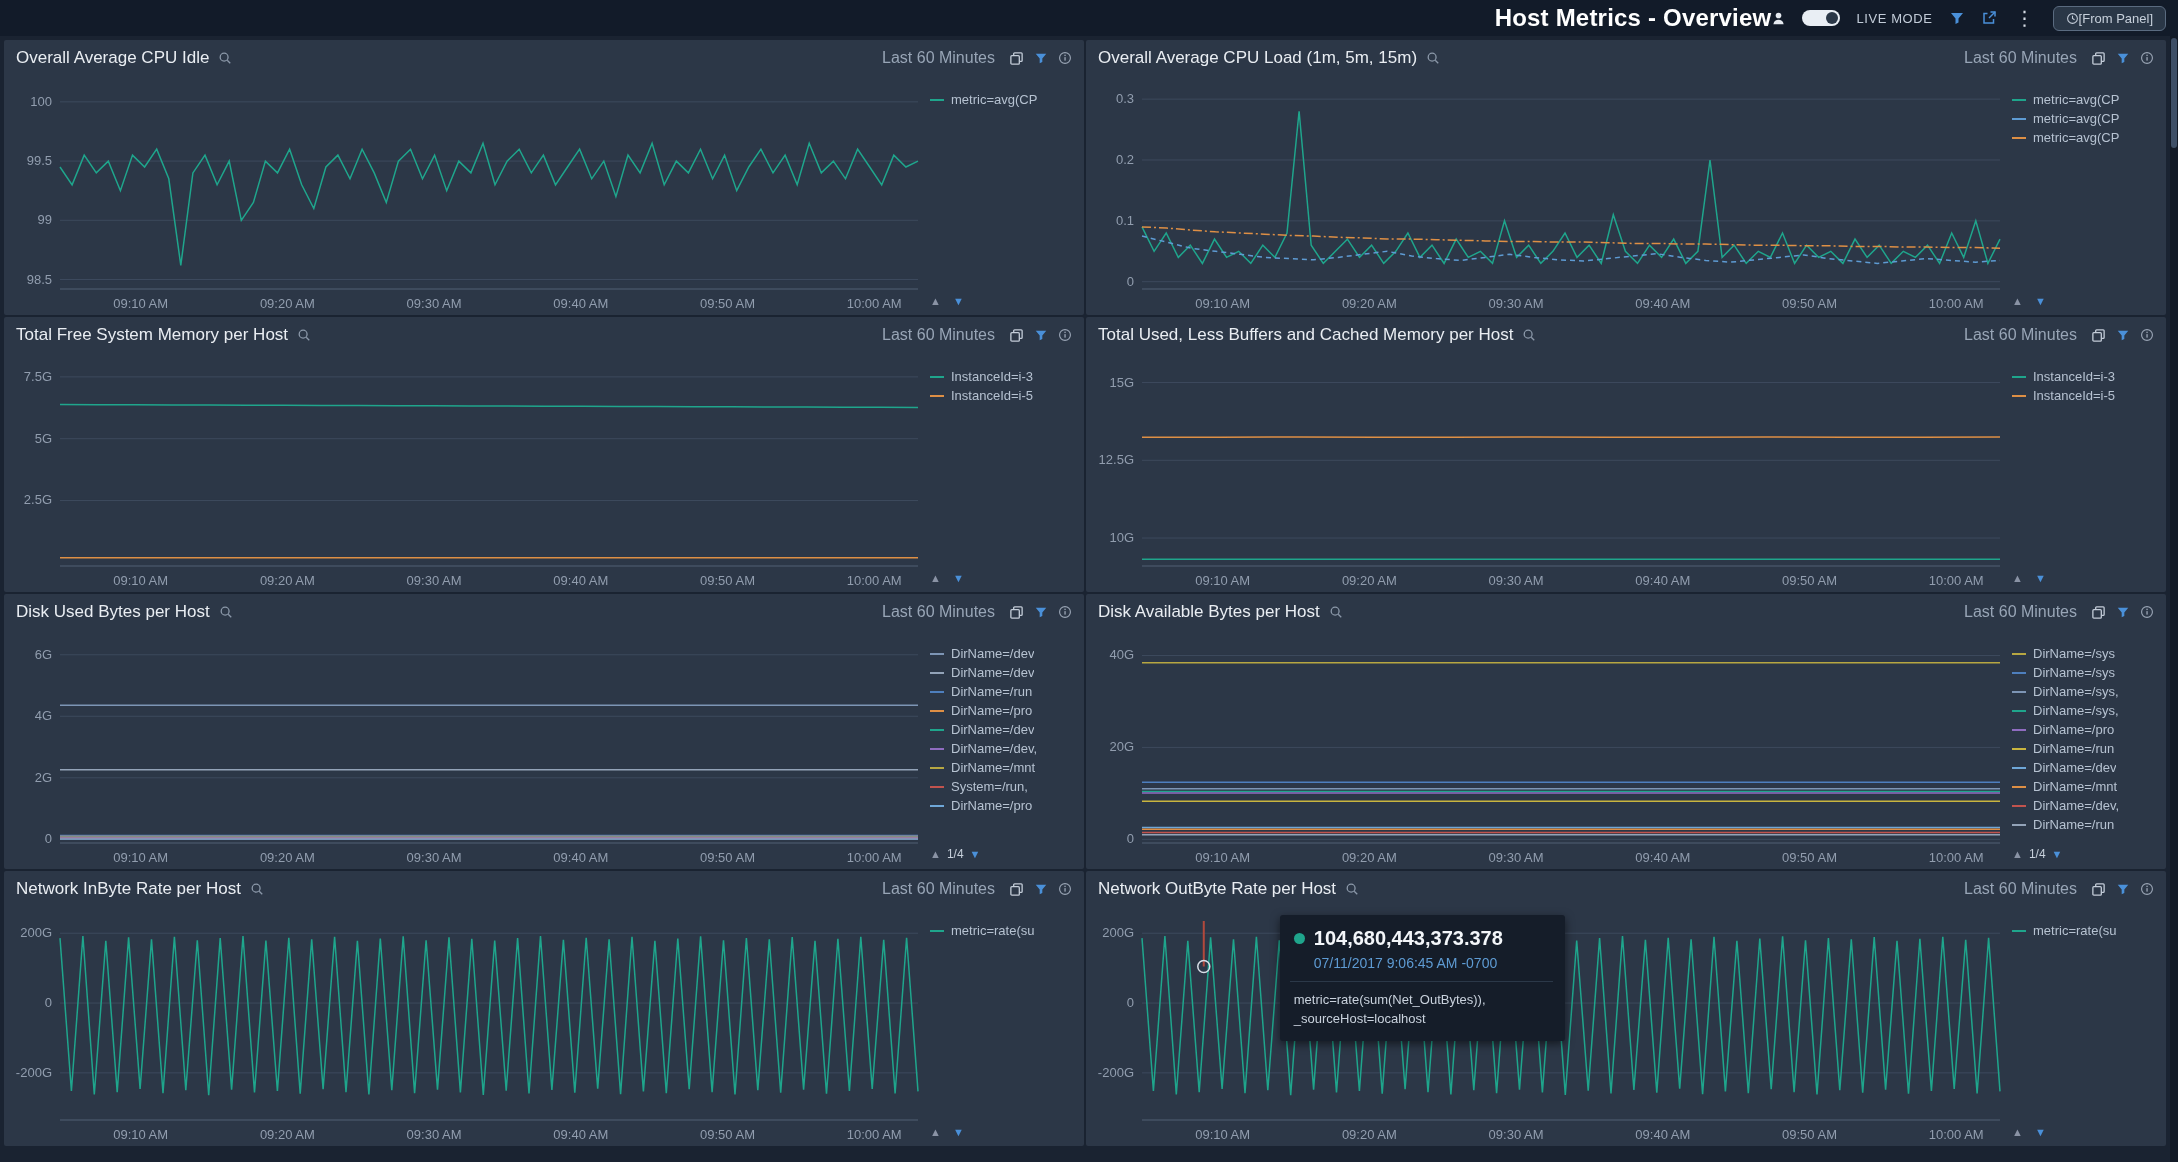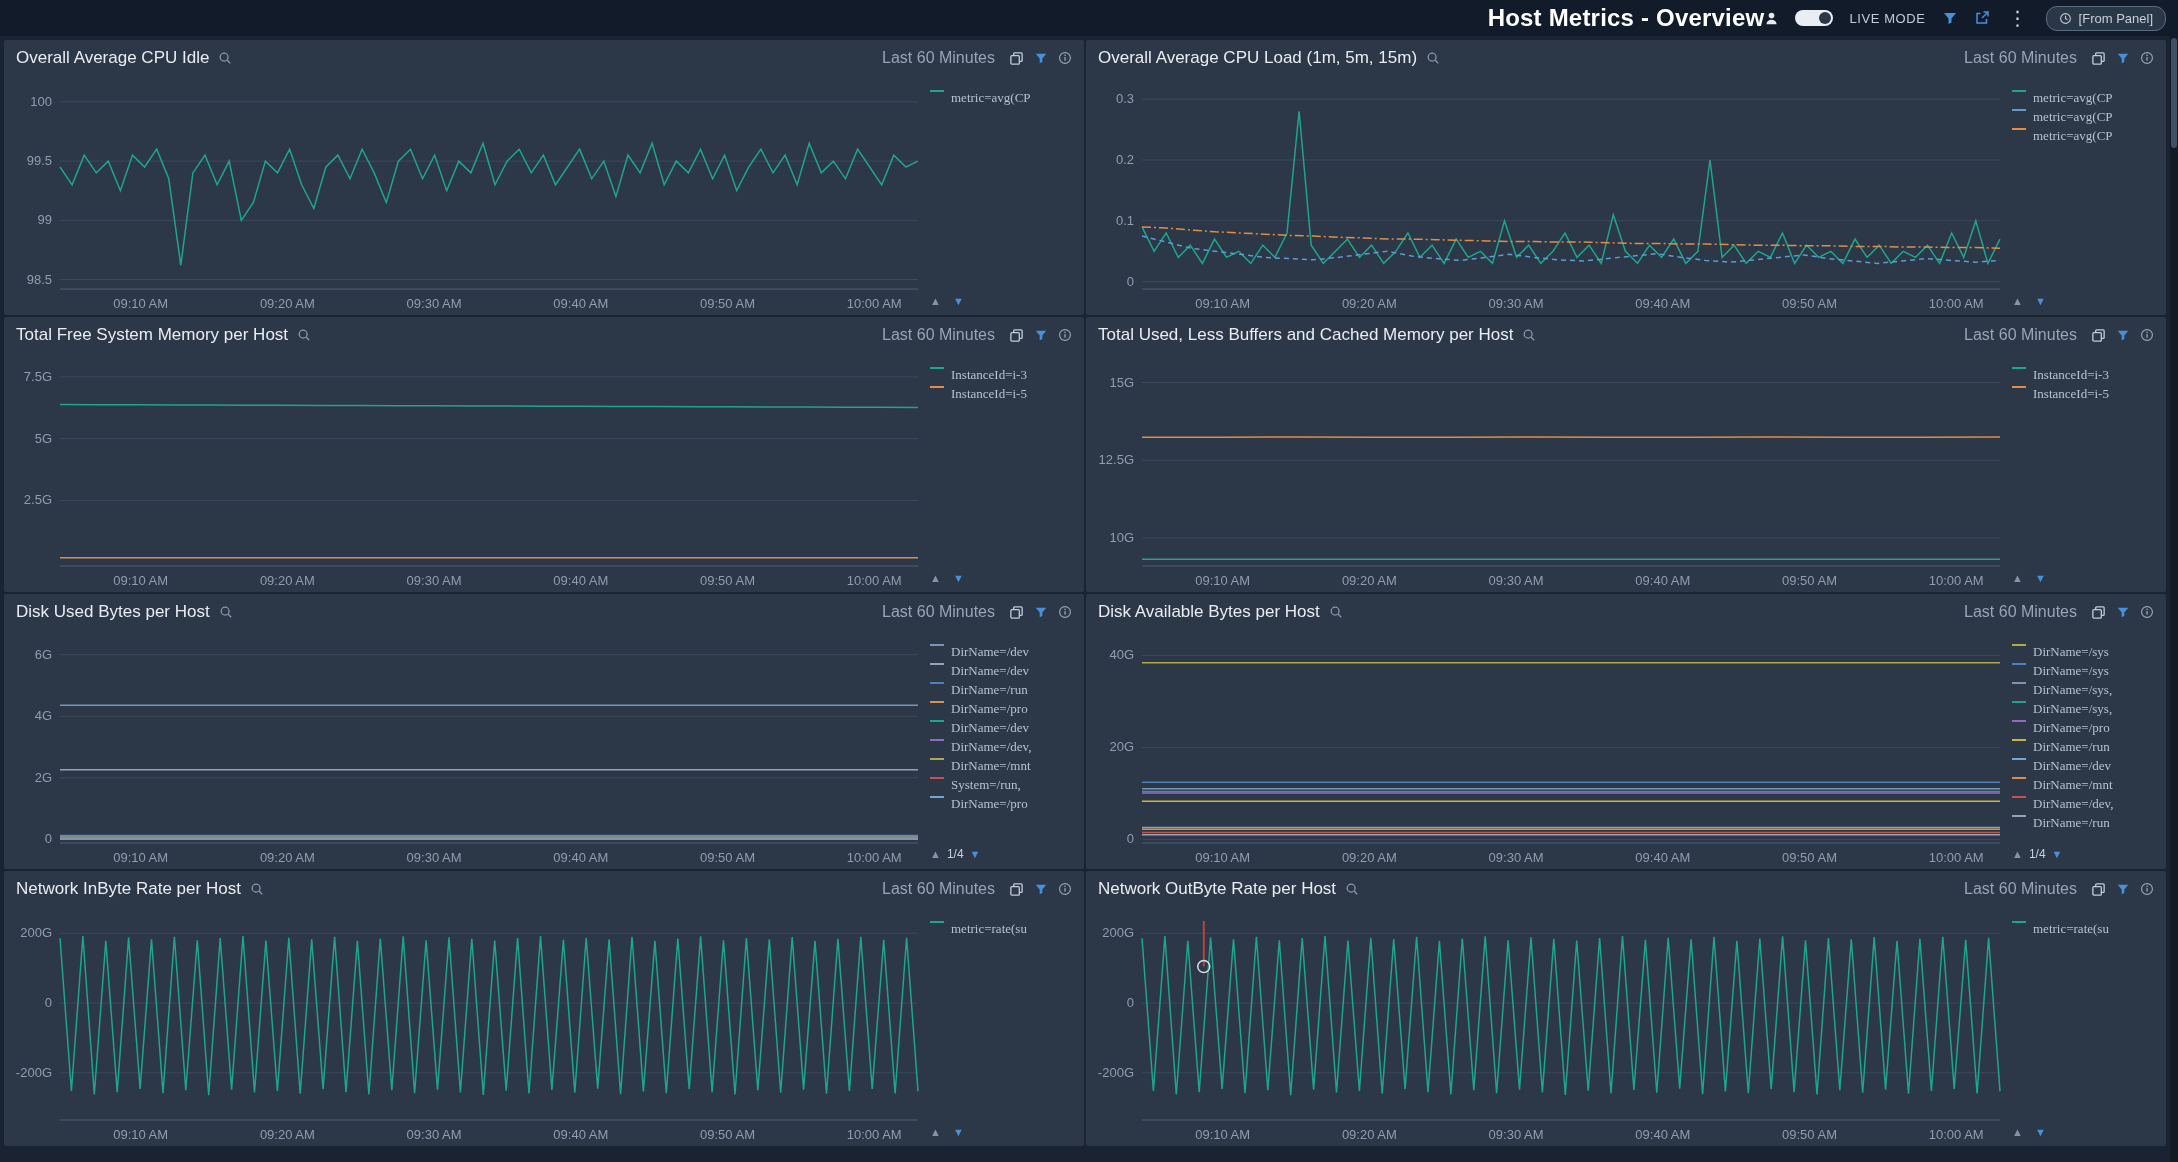--- a/index.html
+++ b/index.html
@@ -9,41 +9,41 @@
   .topbar { height:36px; background:#121B29; display:flex; align-items:center;
             justify-content:flex-end; padding:0 12px 0 30px; }
   .topbar h1 { color:#FFFFFF; font-size:24px; font-weight:bold; letter-spacing:.2px; }
   .topbar-right { display:flex; align-items:center; gap:16px; }
   .live-label { color:#C2CCD8; font-size:13px; letter-spacing:.6px; }
   .toggle { width:38px; height:16px; background:#E9EEF4; border-radius:9px; position:relative;
             display:inline-block; cursor:pointer; }
   .toggle .knob { position:absolute; right:2px; top:2px; width:12px; height:12px;
                   border-radius:50%; background:#2A3747; }
   .kebab { color:#D5DCE5; font-size:20px; line-height:1; padding:0 2px; cursor:pointer; }
-  .from-panel { display:flex; align-items:center; gap:7px; background:#2A3747;
+  .from-panel { display:flex; align-items:center; background:#2A3747;
                 border:1px solid #5A6B80; color:#C7D0DB; font-size:13px; padding:4px 12px;
-                border-radius:11px; font-family:inherit; cursor:pointer; }
+                border-radius:6px; font-family:inherit; cursor:pointer; }
   .icon { display:inline-flex; align-items:center; cursor:pointer; }
   
   .grid { display:grid; grid-template-columns:1fr 1fr; grid-auto-rows:275px; gap:2px;
           padding:4px 12px 4px 4px; }
   .panel { background:#2C3747; border-radius:2px; display:flex; flex-direction:column;
            overflow:hidden; position:relative; }
   .panel-header { height:36px; display:flex; align-items:center; justify-content:space-between;
                   padding:0 12px; flex:0 0 36px; }
   .panel-title-wrap { display:flex; align-items:center; gap:9px; }
   .panel-title { color:#E9EDF2; font-size:17px; font-weight:500; }
   .panel-actions { display:flex; align-items:center; gap:10px; }
   .range-label { color:#98A5B6; font-size:16px; margin-right:4px; }
   .panel-body { flex:1; display:flex; min-height:0; }
   .plot { flex:1; position:relative; }
   .legend { width:156px; padding:14px 8px 6px 2px; display:flex; flex-direction:column;
             overflow:hidden; }
-  .legend-item { display:flex; gap:7px; height:19px; flex:0 0 19px;
-                 cursor:pointer;font-family:Liberation Serif, serif; }
+  .legend-item { display:flex; align-items:center; gap:7px; height:19px; flex:0 0 19px;
+                 cursor:pointer; }
   .swatch { width:14px; height:2px; flex:0 0 14px; }
   .legend-label { color:#B6C2D1; font-size:13px; white-space:nowrap; overflow:hidden; }
   .legend-pager { margin-top:auto; display:flex; align-items:center; gap:6px; color:#C7D0DB;
                   font-size:12px; padding-bottom:2px; }
   .pager-up { color:#8A93A5; font-size:11px; cursor:pointer; }
   .pager-down { color:#4A90D9; font-size:11px; cursor:pointer; }
   
   .scrollbar { position:fixed; top:36px; right:0; width:8px; bottom:0; background:#121A26; }
   .scrollbar .thumb { position:absolute; top:2px; left:1px; width:6px; height:110px;
                       background:#3E4F66; border-radius:3px; cursor:pointer; }
@@ -717,21 +717,30 @@
             <line x1="56" x2="914" y1="213" y2="213" stroke="#5A6A80" stroke-opacity="0.8"></line>
             <text x="136.652" y="232" text-anchor="middle" fill="#919DAE" font-size="13">09:10 AM</text>
             <text x="283.37" y="232" text-anchor="middle" fill="#919DAE" font-size="13">09:20 AM</text>
             <text x="430.088" y="232" text-anchor="middle" fill="#919DAE" font-size="13">09:30 AM</text>
             <text x="576.806" y="232" text-anchor="middle" fill="#919DAE" font-size="13">09:40 AM</text>
             <text x="723.524" y="232" text-anchor="middle" fill="#919DAE" font-size="13">09:50 AM</text>
             <text x="870.242" y="232" text-anchor="middle" fill="#919DAE" font-size="13">10:00 AM</text>
             <polyline points="56.0,31.1 67.4,184.0 78.9,29.0 90.3,187.5 101.8,33.9 113.2,185.1 124.6,30.4 136.1,181.9 147.5,32.2 159.0,186.1 170.4,29.7 181.8,183.3 193.3,33.2 204.7,188.2 216.2,31.1 227.6,182.6 239.0,29.0 250.5,185.4 261.9,33.6 273.4,184.0 284.8,30.8 296.2,186.8 307.7,32.2 319.1,182.3 330.6,29.7 342.0,185.1 353.4,33.9 364.9,187.5 376.3,31.5 387.8,183.3 399.2,29.4 410.6,186.1 422.1,33.2 433.5,182.6 445.0,30.4 456.4,185.4 467.8,31.8 479.3,187.9 490.7,33.6 502.2,183.7 513.6,31.1 525.0,186.5 536.5,29.0 547.9,183.0 559.4,32.9 570.8,185.8 582.2,30.8 593.7,181.6 605.1,32.2 616.6,187.2 628.0,29.7 639.4,184.4 650.9,33.9 662.3,186.1 673.8,31.5 685.2,182.3 696.6,29.4 708.1,185.1 719.5,33.2 731.0,187.5 742.4,31.1 753.8,183.3 765.3,32.2 776.7,185.8 788.2,30.1 799.6,182.6 811.0,33.9 822.5,186.8 833.9,31.8 845.4,184.0 856.8,29.7 868.2,181.9 879.7,32.9 891.1,186.5 902.6,30.8 914.0,184.4" fill="none" stroke="#1FA58C" stroke-width="1.5"></polyline>
             <line x1="117.776" x2="117.776" y1="14" y2="59.497684210526316" stroke="#B2493C" stroke-width="2"></line>
             <circle cx="117.776" cy="59.497684210526316" r="6" fill="none" stroke="#D8DEE7" stroke-width="1.5"></circle>
-          </svg></div>
+          </svg><div class="tooltip" style="left: 193.776px; top: 8px;">
+            <div class="tt-val">
+              <span class="tt-dot"></span>
+              <span class="tt-num">104,680,443,373.378</span>
+            </div>
+            <div class="tt-time">07/11/2017 9:06:45 AM -0700</div>
+            <div class="tt-divider"></div>
+            <div class="tt-line">metric=rate(sum(Net_OutBytes)),</div>
+            <div class="tt-line">_sourceHost=localhost</div>
+          </div></div>
       <div class="legend">
         <div class="legend-items">
             <div class="legend-item">
               <span class="swatch" style="background: rgb(31, 165, 140);"></span>
               <span class="legend-label">metric=rate(su</span>
             </div>
           </div>
         <div class="legend-pager" hidden="">
           <span class="pager-up">▲</span>
           <span class="pager-label"></span>

